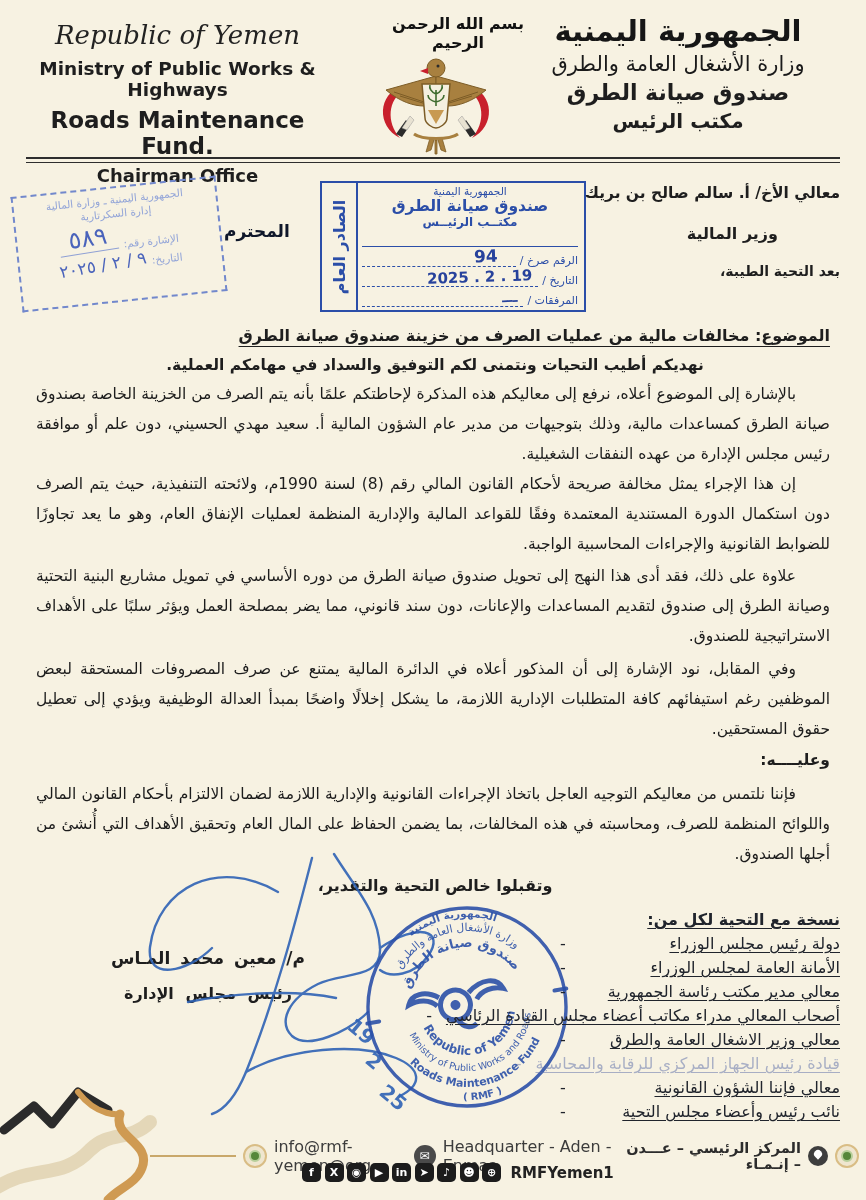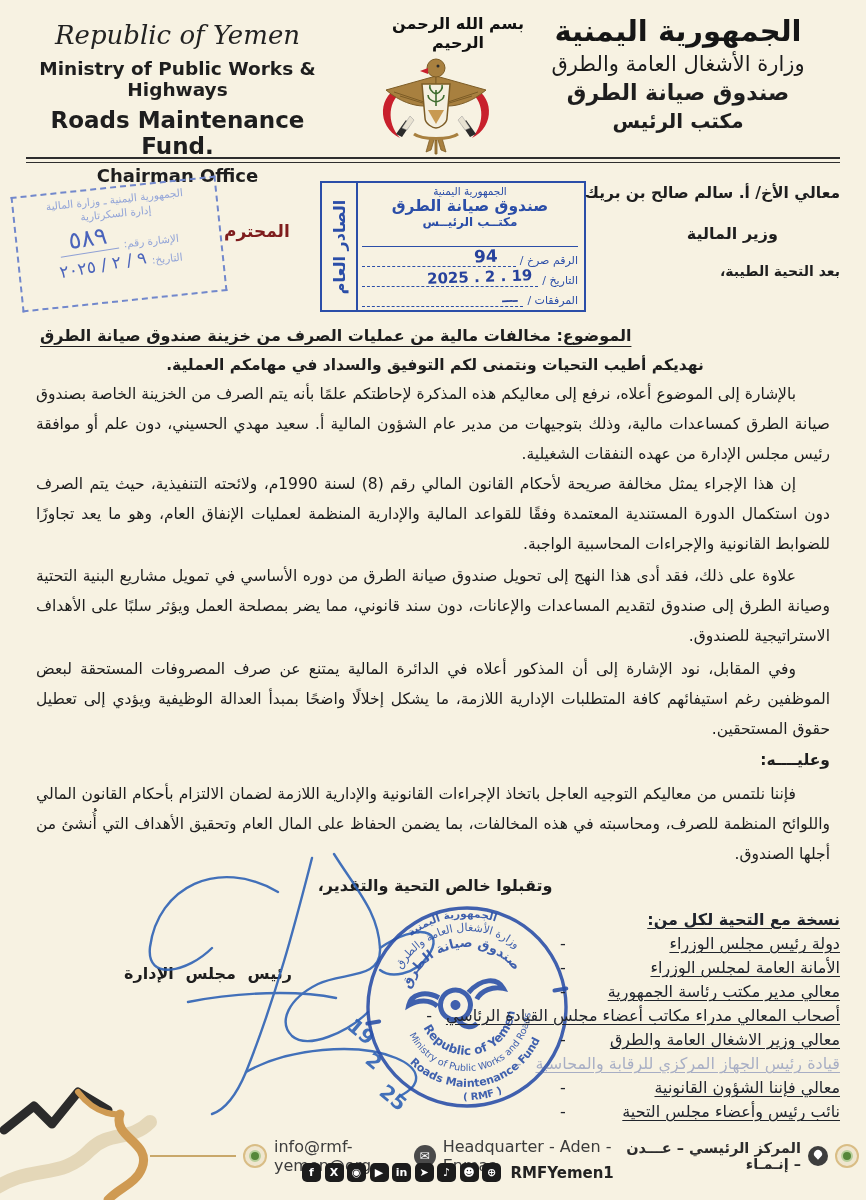--- a/index.html
+++ b/index.html
@@ -28,21 +28,21 @@
   
   .rstamp { position:absolute; left:16px; top:186px; width:206px; height:116px;
     border:2px dashed #7288cc; transform:rotate(-6deg); direction:rtl;
     color:#93a5d8; text-align:center; padding:5px 8px; font-size:10.5px; }
   .rstamp .rl1 { letter-spacing:1px; }
   .rstamp .rl2 { margin-top:2px; }
   .rstamp .num-row { display:flex; direction:rtl; align-items:flex-end; justify-content:center; gap:6px; margin-top:2px; }
   .rstamp .hand-num { font-size:24px; color:#4a63bb; letter-spacing:4px; transform:rotate(-3deg); border-bottom:1px solid #8fa0d5; padding:0 10px; }
   .rstamp .date-row { display:flex; direction:rtl; align-items:center; justify-content:center; gap:5px; margin-top:3px; }
   .rstamp .hand-date { font-size:17px; color:#4a63bb; transform:rotate(-4deg); direction:rtl; }
-  .honorific { position:absolute; left:224px; top:221px; font-size:17px; font-weight:bold; color:#7f1d1d; }
+  .honorific { position:absolute; left:224px; top:221px; font-size:17px; font-weight:bold; color:#0f172a; }
 
   
   .obox { position:absolute; left:320px; top:181px; width:266px; height:131px;
     border:2.5px solid #2b4ea8; display:flex; flex-direction:row; background:transparent; }
   .obox .vstrip { width:36px; border-right:2.5px solid #2b4ea8; position:relative; }
   .obox .vtext { position:absolute; left:50%; top:50%; transform:translate(-50%,-50%) rotate(-90deg);
     white-space:nowrap; color:#2b4ea8; font-weight:bold; font-size:16px; direction:rtl; }
   .obox .ocontent { flex:1; direction:rtl; color:#2b4ea8; padding:2px 6px 2px 4px; }
   .obox .oc1 { text-align:center; font-size:10.5px; }
   .obox .oc2 { text-align:center; font-size:15.5px; font-weight:bold; }
@@ -53,21 +53,21 @@
   .obox .hval { position:absolute; right:18px; bottom:0; color:#27429c; font-size:17px; font-weight:bold; transform:rotate(-2deg); white-space:nowrap; }
   .obox .hval.small { font-size:15px; right:6px; }
 
   
   .addr { position:absolute; right:26px; top:184px; width:260px; direction:rtl; }
   .addr .a1 { font-size:15.5px; font-weight:bold; }
   .addr .a2 { font-size:16px; font-weight:bold; margin-top:22px; margin-right:62px; }
   .addr .a3 { font-size:14px; font-weight:bold; margin-top:20px; }
 
   
-  .subject { position:absolute; left:40px; right:36px; top:326px; text-align:left; direction:rtl;
+  .subject { position:absolute; left:40px; right:36px; top:326px; text-align:right; direction:rtl;
     font-size:16px; font-weight:bold; text-decoration:underline; text-underline-offset:5px; }
   .greeting { position:absolute; left:40px; right:36px; top:356px; text-align:center; direction:rtl;
     font-size:15.5px; font-weight:bold; }
   .para { position:absolute; left:36px; right:36px; direction:rtl; text-align:justify;
     font-size:15.5px; line-height:30px; text-indent:34px; color:#1c1c1c; }
   .p1 { top:379px; } .p2 { top:469px; } .p3 { top:561px; } .p4 { top:654px; }
   .directive { position:absolute; right:36px; top:751px; direction:rtl; font-size:15.5px; font-weight:bold; }
   .p5 { top:779px; }
   .closing { position:absolute; left:40px; right:36px; top:876px; text-align:center; direction:rtl;
     font-size:16px; font-weight:bold; }
@@ -208,20 +208,21 @@
 
   <div class="para p1">بالإشارة إلى الموضوع أعلاه، نرفع إلى معاليكم هذه المذكرة لإحاطتكم علمًا بأنه يتم الصرف من الخزينة الخاصة بصندوق صيانة الطرق كمساعدات مالية، وذلك بتوجيهات من مدير عام الشؤون المالية أ. سعيد مهدي الحسيني، دون علم أو موافقة رئيس مجلس الإدارة من عهده النفقات الشغيلية.</div>
   <div class="para p2">إن هذا الإجراء يمثل مخالفة صريحة لأحكام القانون المالي رقم (8) لسنة 1990م، ولائحته التنفيذية، حيث يتم الصرف دون استكمال الدورة المستندية المعتمدة وفقًا للقواعد المالية والإدارية المنظمة لعمليات الإنفاق العام، وهو ما يعد تجاوزًا للضوابط القانونية والإجراءات المحاسبية الواجبة.</div>
   <div class="para p3">علاوة على ذلك، فقد أدى هذا النهج إلى تحويل صندوق صيانة الطرق من دوره الأساسي في تمويل مشاريع البنية التحتية وصيانة الطرق إلى صندوق لتقديم المساعدات والإعانات، دون سند قانوني، مما يضر بمصلحة العمل ويؤثر سلبًا على الأهداف الاستراتيجية للصندوق.</div>
   <div class="para p4">وفي المقابل، نود الإشارة إلى أن المذكور أعلاه في الدائرة المالية يمتنع عن صرف المصروفات المستحقة لبعض الموظفين رغم استيفائهم كافة المتطلبات الإدارية اللازمة، ما يشكل إخلالًا واضحًا بمبدأ العدالة الوظيفية ويؤدي إلى تعطيل حقوق المستحقين.</div>
   <div class="directive">وعليــــه:</div>
   <div class="para p5">فإننا نلتمس من معاليكم التوجيه العاجل باتخاذ الإجراءات القانونية والإدارية اللازمة لضمان الالتزام بأحكام القانون المالي واللوائح المنظمة للصرف، ومحاسبته في هذه المخالفات، بما يضمن الحفاظ على المال العام وتحقيق الأهداف التي أُنشئ من أجلها الصندوق.</div>
   <div class="closing">وتقبلوا خالص التحية والتقدير،</div>
 
   <div class="sig-name">
+    <div class="n1">م/ معين محمد المـاس</div>
     <div class="n2">رئيس مجلس الإدارة</div>
   </div>
 
   <svg class="sig-svg" width="370" height="270" viewBox="0 0 370 270">
     <g stroke="#2f63b5" stroke-width="2.4" fill="none" opacity="0.9" stroke-linecap="round">
       <path d="M150,40 C90,5 30,35 22,95 C18,130 60,120 84,96"></path>
       <path d="M184,6 C170,60 150,140 118,220 C108,244 96,258 84,262"></path>
       <path d="M206,2 C230,40 250,60 252,96 C254,128 214,120 190,132 C160,147 150,170 164,184 C180,198 220,180 240,160"></path>
       <path d="M252,96 C290,70 318,78 300,104 C286,124 262,126 252,118"></path>
       <path d="M118,220 C160,196 230,190 268,206 C292,216 296,232 272,244"></path>

